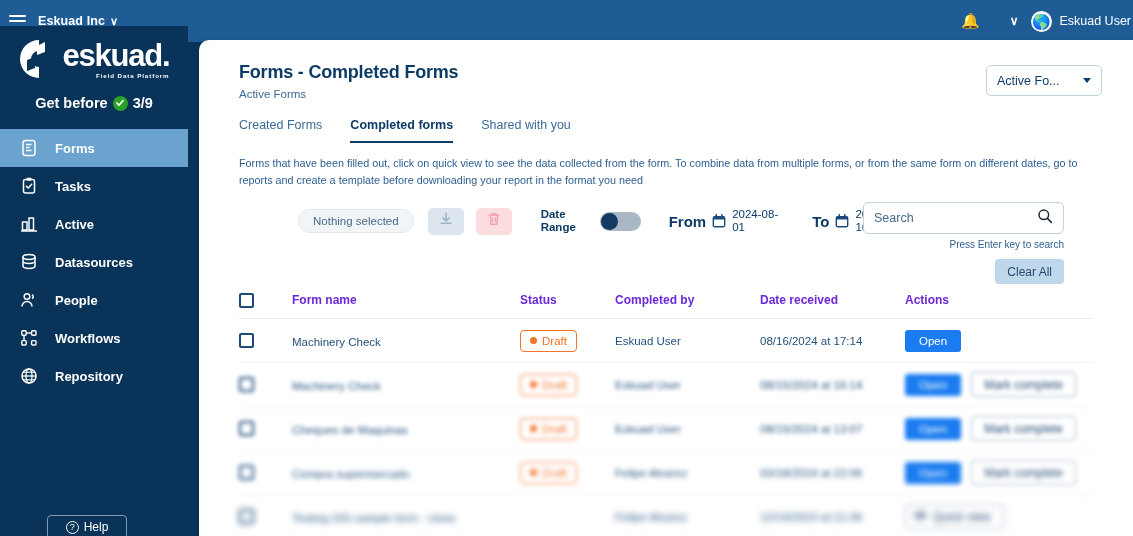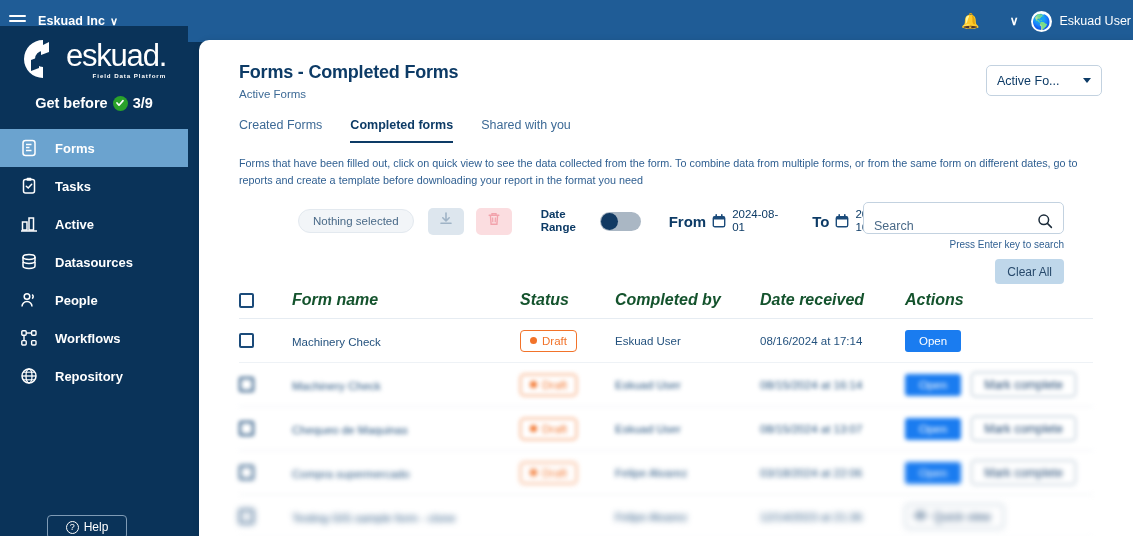--- a/index.html
+++ b/index.html
@@ -32,21 +32,21 @@
 
   
   .sidebar {
     position: absolute; top: 26px; left: 0; width: 188px; height: 510px;
     background: #0a3359; color: #ffffff;
   }
   .logo-wrap { padding-top: 12px; display: flex; flex-direction: column; align-items: center; }
   .logo-row { display: flex; align-items: center; }
   .logo-mark { width: 42px; height: 42px; position: relative; }
   .logo-text { margin-left: 2px; }
-  .logo-word { font-size: 31px; font-weight: normal; letter-spacing: -1.2px; line-height: 1; }
+  .logo-word { font-size: 31px; font-weight: bold; letter-spacing: -1.2px; line-height: 1; }
   .logo-dot { font-size: 31px; }
   .logo-sub { font-size: 6.2px; font-weight: bold; letter-spacing: .9px; text-align: right; margin-top: 1px; }
   .get-started { margin-top: 15px; font-size: 14.5px; font-weight: bold;
     display: flex; align-items: center; gap: 5px; }
   .check-badge { width: 15px; height: 15px; border-radius: 50%; background: #2aa22a;
     display: flex; align-items: center; justify-content: center; }
   .check-badge svg { display: block; }
   .nav { margin-top: 18px; }
   .nav-item { height: 38px; display: flex; align-items: center; padding-left: 18px;
     gap: 16px; cursor: pointer; color: #ffffff; }
@@ -102,21 +102,21 @@
     background: #aab7c4; position: relative; cursor: pointer; }
   .toggle .knob { position: absolute; left: 1px; top: 1px; width: 17px; height: 17px;
     border-radius: 50%; background: #123a63; }
   .dt-group { display: flex; align-items: center; margin-left: 28px; gap: 6px; }
   .dt-lead { font-size: 15px; font-weight: bold; color: #0d3b66; }
   .dt-val { font-size: 11.5px; color: #0d3b66; line-height: 1.18; width: 52px; }
   .cal { width: 14px; height: 14px; }
   .search-box {
     position: absolute; right: 29px; top: -2px; width: 201px; height: 32px;
     border: 1px solid #c3d2e0; border-radius: 5px; background: #fff;
-    display: flex; align-items: flex-end; padding: 0 10px;
+    display: flex; align-items: center; padding: 0 10px;
   }
   .search-box input { border: 0; outline: none; flex: 1; font-size: 12.5px;
     color: #4a6a88; font-family: "Liberation Sans", sans-serif; background: transparent; }
   .search-box input::placeholder { color: #4a6a88; }
   .press-enter { position: absolute; right: 29px; top: 35px; font-size: 10px; color: #2f5f91; }
   .clear-all { position: absolute; right: 29px; top: 55px; height: 25px; padding: 0 12px;
     background: #bfd7ea; border: 0; border-radius: 4px; color: #27496b;
     font-size: 12px; cursor: pointer; font-family: "Liberation Sans", sans-serif; }
 
   
@@ -124,21 +124,21 @@
   .thead, .trow { display: flex; align-items: center; }
   .thead { height: 37px; border-bottom: 1px solid #e6ecf2; }
   .trow { height: 44px; border-bottom: 1px solid #eef2f6; }
   .cb { width: 15px; height: 15px; border: 2px solid #1b4b7a; border-radius: 2px; cursor: pointer; }
   .c-check { width: 53px; display: flex; align-items: center; }
   .c-name { width: 228px; }
   .c-status { width: 95px; }
   .c-by { width: 145px; }
   .c-date { width: 145px; }
   .c-act { flex: 1; display: flex; align-items: center; gap: 10px; }
-  .th { font-size: 16px; font-weight: bold; color: #14532d; font-style: italic; }
+  .th { font-size: 12px; font-weight: bold; color: #6d28d9; }
   .td { font-size: 11.5px; color: #24527e; }
   .link-name { font-size: 11.5px; color: #24527e; cursor: pointer; }
   .badge-draft {
     display: inline-flex; align-items: center; gap: 5px; height: 22px; padding: 0 9px;
     border: 1px solid #f2732a; border-radius: 4px; color: #f2732a; font-size: 11.5px;
   }
   .badge-draft .dot { width: 7px; height: 7px; border-radius: 50%; background: #f2732a; }
   .btn-open { height: 22px; padding: 0 14px; background: #1a7cf0; border: 0; border-radius: 3px;
     color: #fff; font-size: 11.5px; cursor: pointer; font-family: "Liberation Sans", sans-serif; }
   .btn-mark { height: 25px; padding: 0 12px; background: #fff; border: 1px solid #9fb3c6;

